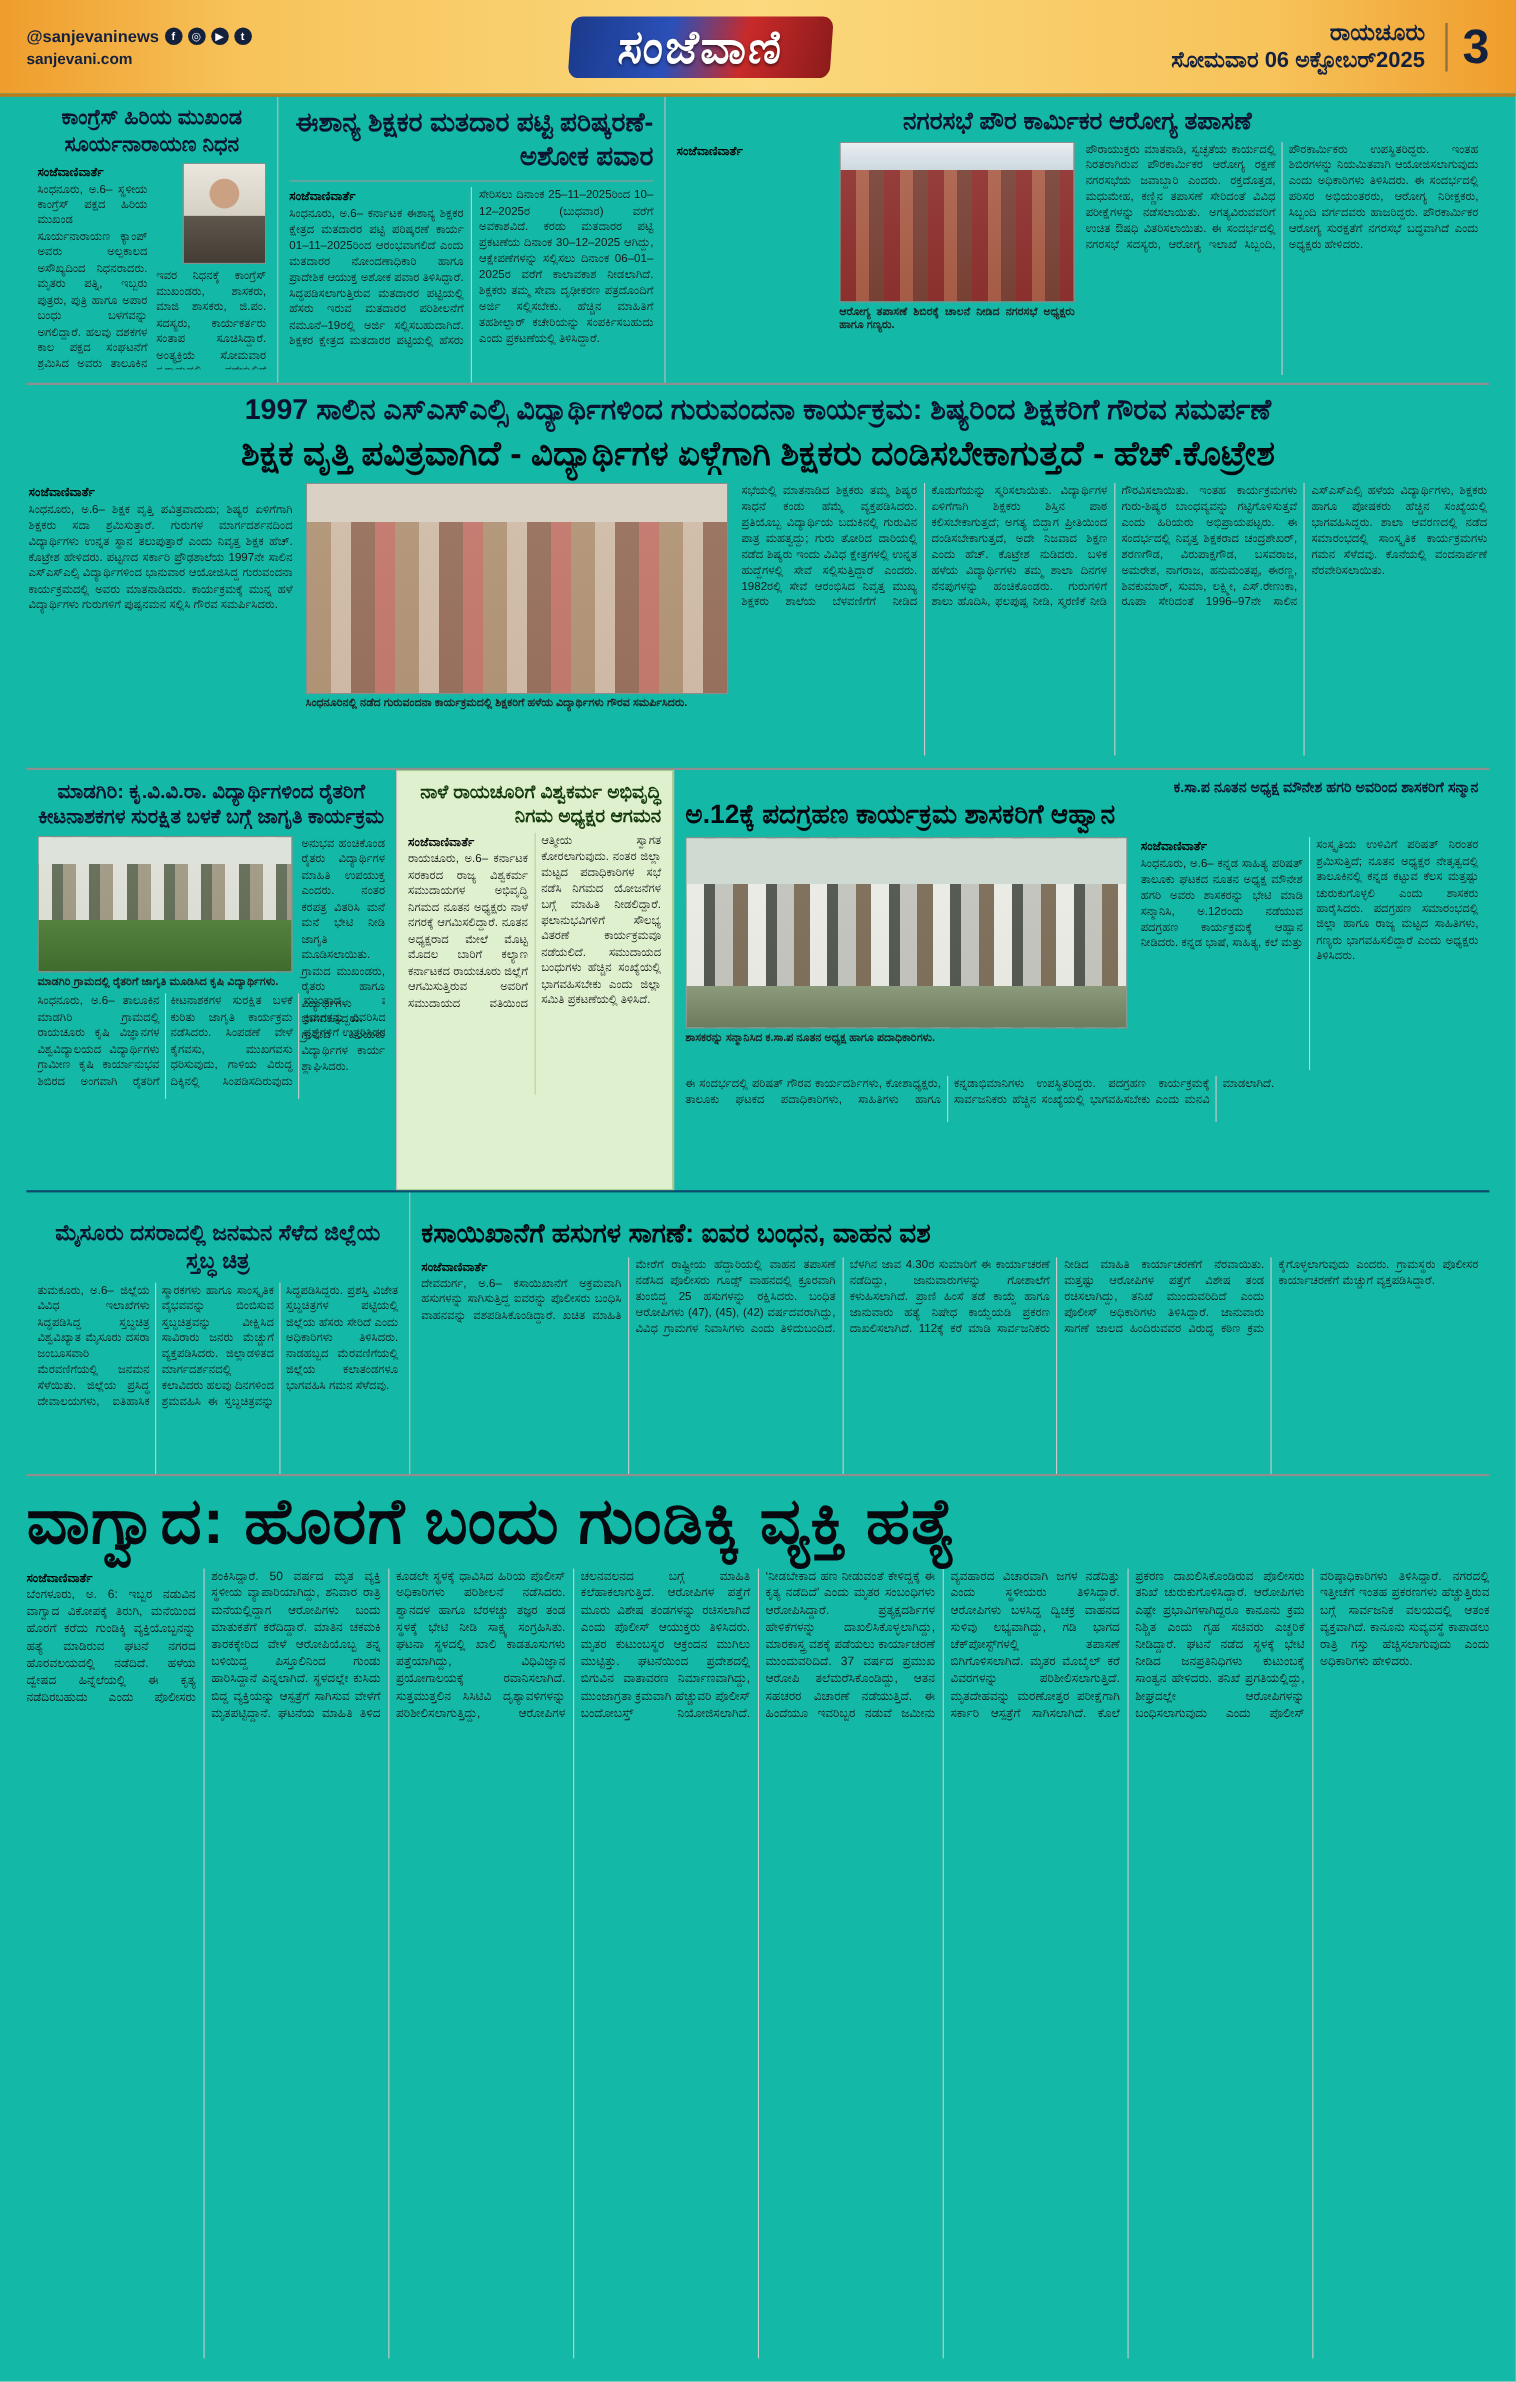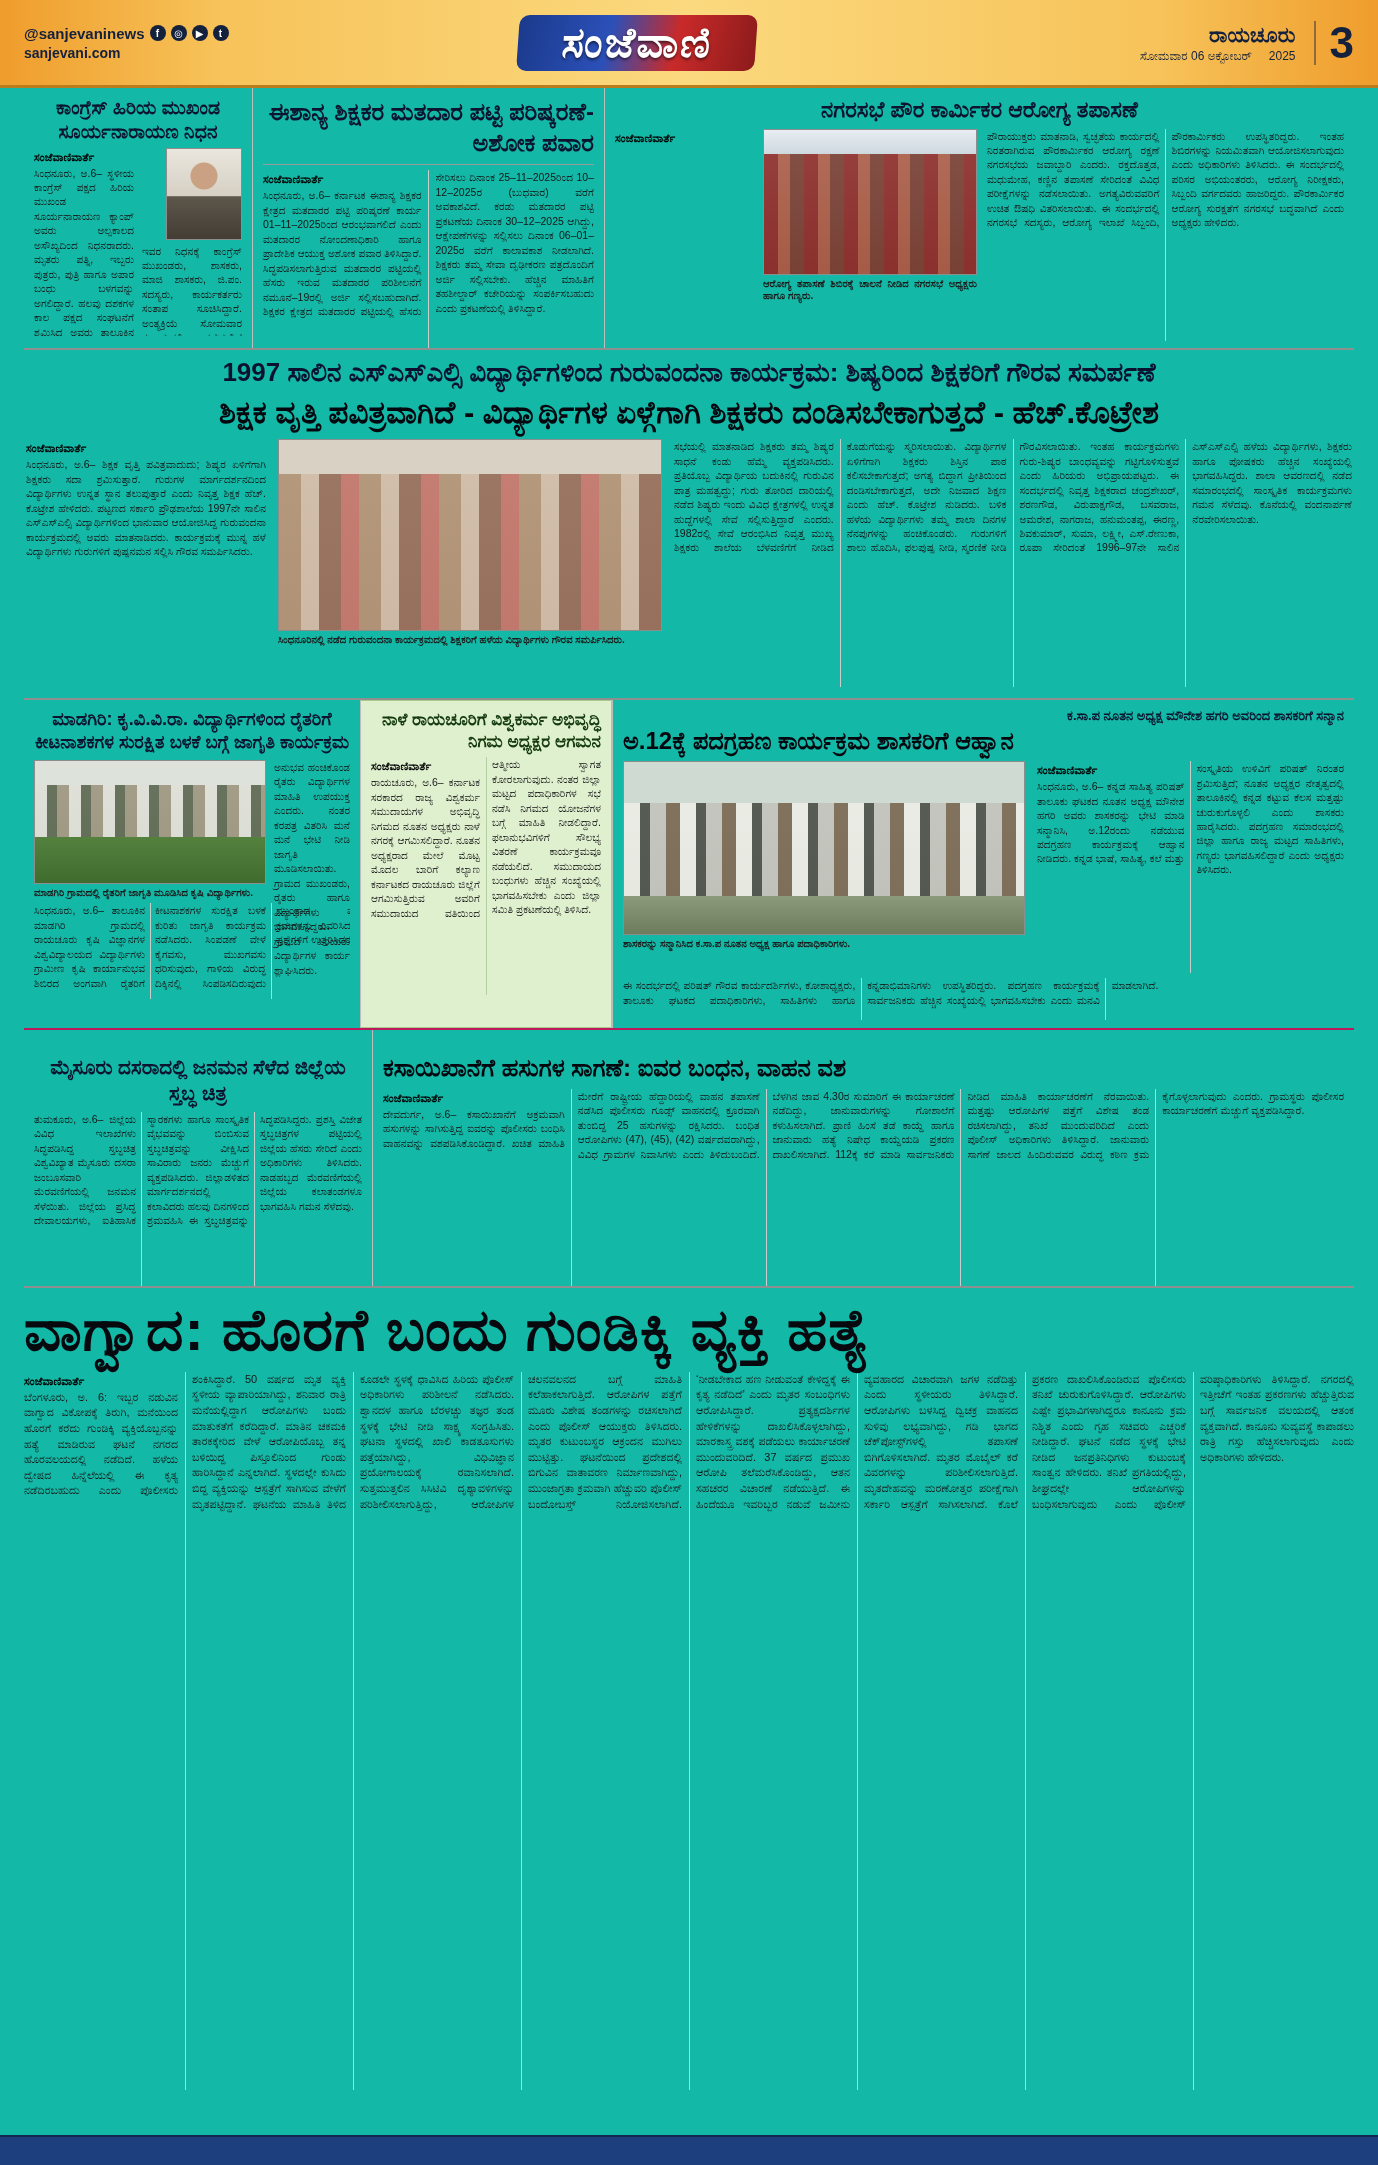--- a/index.html
+++ b/index.html
@@ -15,21 +15,21 @@
   .social-row{display:flex;align-items:center;gap:5px;font-weight:bold;color:#14213d;font-size:15px}
   .sicon{width:16px;height:16px;border-radius:50%;background:#14213d;color:#fff;font-size:10px;
          display:inline-flex;align-items:center;justify-content:center;font-weight:bold}
   .website{font-size:14px;font-weight:bold;color:#14213d}
   .mast-logo{flex:1;text-align:center}
   .logo-text{display:inline-block;font-size:42px;font-weight:bold;color:#fff;letter-spacing:2px;
     background:linear-gradient(100deg,#1b3a8c 0%,#2b50b8 38%,#c92a2a 66%,#8c1b1b 100%);
     padding:4px 44px;border-radius:10px;text-shadow:0 2px 3px rgba(0,0,0,.55);transform:skewX(-4deg)}
   .mast-right{display:flex;flex-direction:column;align-items:flex-end;gap:2px;min-width:250px}
   .edition{font-size:21px;font-weight:bold;color:#14213d}
-  .date-row{font-size:12px;font-weight:normal;color:#14213d;display:flex;gap:17px}
+  .date-row{font-size:20px;font-weight:bold;color:#14213d;display:flex;gap:0}
   .pageno{font-size:44px;font-weight:bold;color:#14213d;border-left:2px solid rgba(20,33,61,.45);
           padding-left:14px;line-height:1}
 
   
   main{flex:1;display:flex;flex-direction:column;padding:0 24px}
   section{overflow:hidden}
   .byline{font-weight:bold;font-size:11px;color:#000;margin:3px 0 2px}
   .bodytext{font-size:10.5px;line-height:1.38;text-align:justify;color:#161616}
   .caption{font-size:10px;font-weight:bold;color:#1d1d1d;line-height:1.25;margin-top:3px;text-align:justify}
   .photo{border:1px solid #8d8d8d;width:100%}
@@ -59,21 +59,21 @@
   .kicker{font-size:26px;font-weight:bold;text-align:center;color:#0b1230;line-height:1.15}
   .bighead{font-size:31px;font-weight:bold;text-align:center;color:#05070f;line-height:1.2;margin:6px 0 8px}
   .main-grid{display:grid;grid-template-columns:240px 384px 1fr;gap:12px;height:248px;overflow:hidden}
   .main-photo{height:192px;
     background:linear-gradient(180deg,#d9d2c4 0 18%,rgba(0,0,0,0) 18%),
     repeating-linear-gradient(90deg,rgba(180,150,120,.9) 0 22px,rgba(212,192,172,.9) 22px 40px,rgba(152,112,92,.9) 40px 62px,rgba(198,120,110,.9) 62px 80px),
     linear-gradient(180deg,#c9bfae,#8a7260)}
   .main-right{column-count:4;column-gap:13px;column-rule:1px solid #ccc;height:248px}
 
   
-  .row3{display:grid;grid-template-columns:336px 252px 1fr;height:330px;border-bottom:2px solid #be185d}
+  .row3{display:grid;grid-template-columns:336px 252px 1fr;height:384px;border-bottom:2px solid #0c4a6e}
   .row3>article{padding:8px 10px;overflow:hidden}
   .row3>article+article{border-left:1px solid #bdbdbd}
   .h-kvk{font-size:18px;font-weight:bold;text-align:center;color:#0c1430;line-height:1.3}
   .kvk-grid{display:grid;grid-template-columns:232px 1fr;gap:8px;margin-top:5px;height:252px;overflow:hidden}
   .kvk-photo{height:124px;
     background:linear-gradient(180deg,#dde3da 0 20%,rgba(0,0,0,0) 20%),
     linear-gradient(180deg,rgba(0,0,0,0) 0 62%,#55813f 62%,#3f6b2e 100%),
     repeating-linear-gradient(90deg,rgba(232,232,226,.85) 0 12px,rgba(92,102,82,.85) 12px 22px,rgba(162,152,132,.85) 22px 34px),
     linear-gradient(180deg,#b9c4b0,#7c8f6d)}
   .kvk-body{column-count:2;column-gap:10px;column-rule:1px solid #ccc;height:96px;margin-top:4px}

